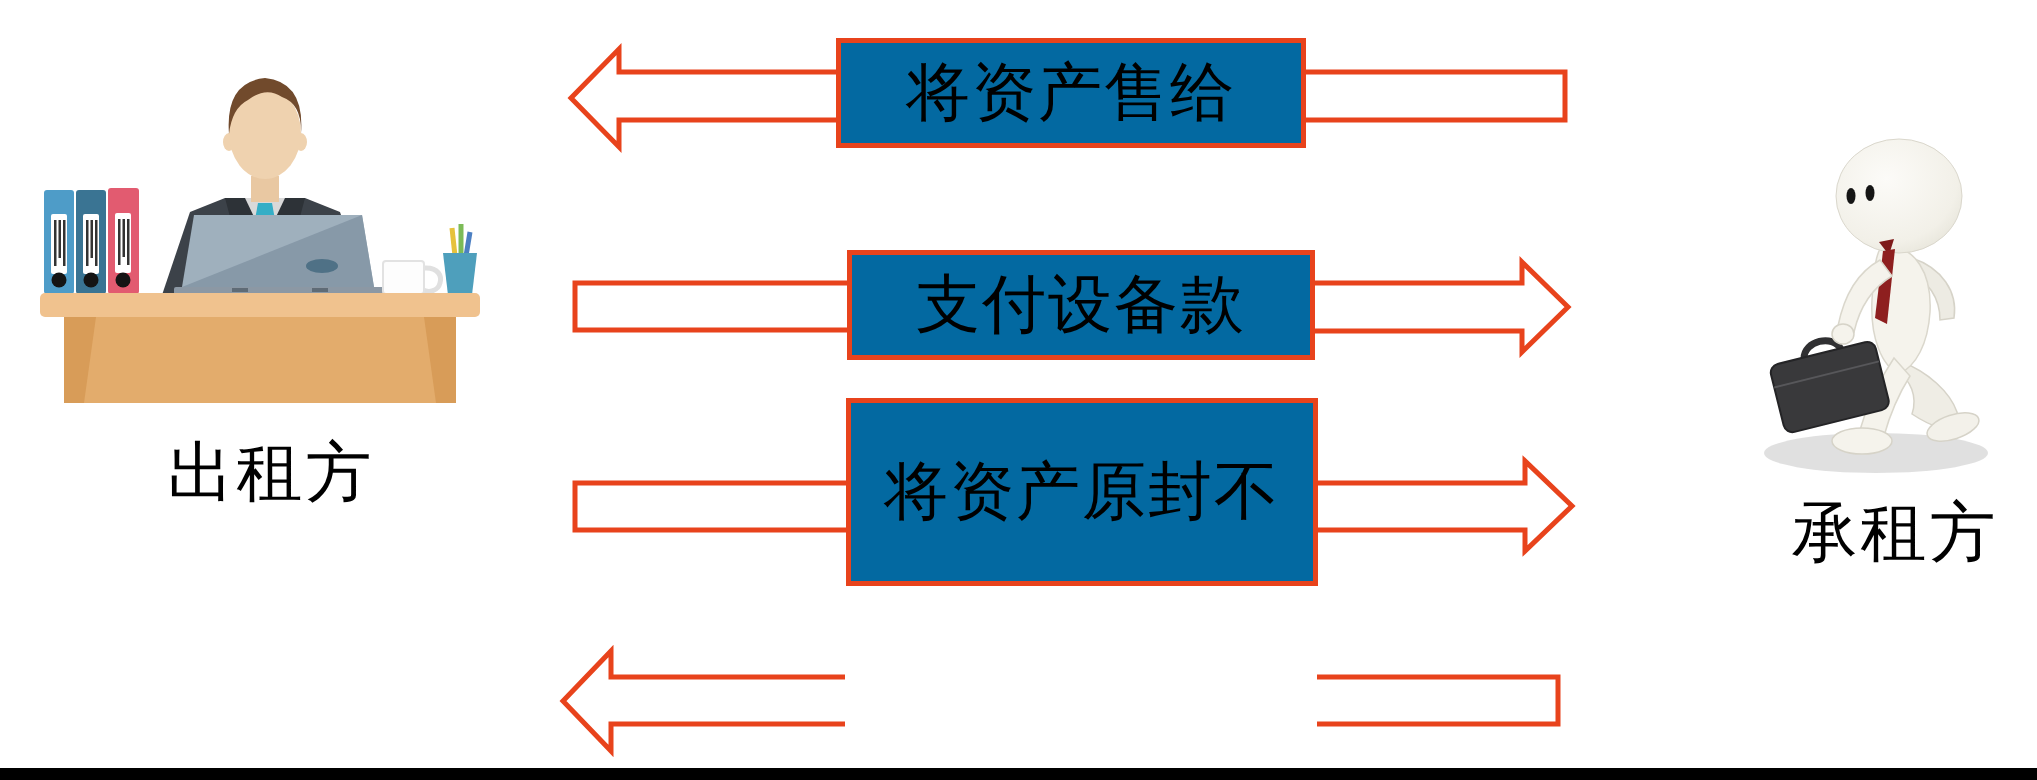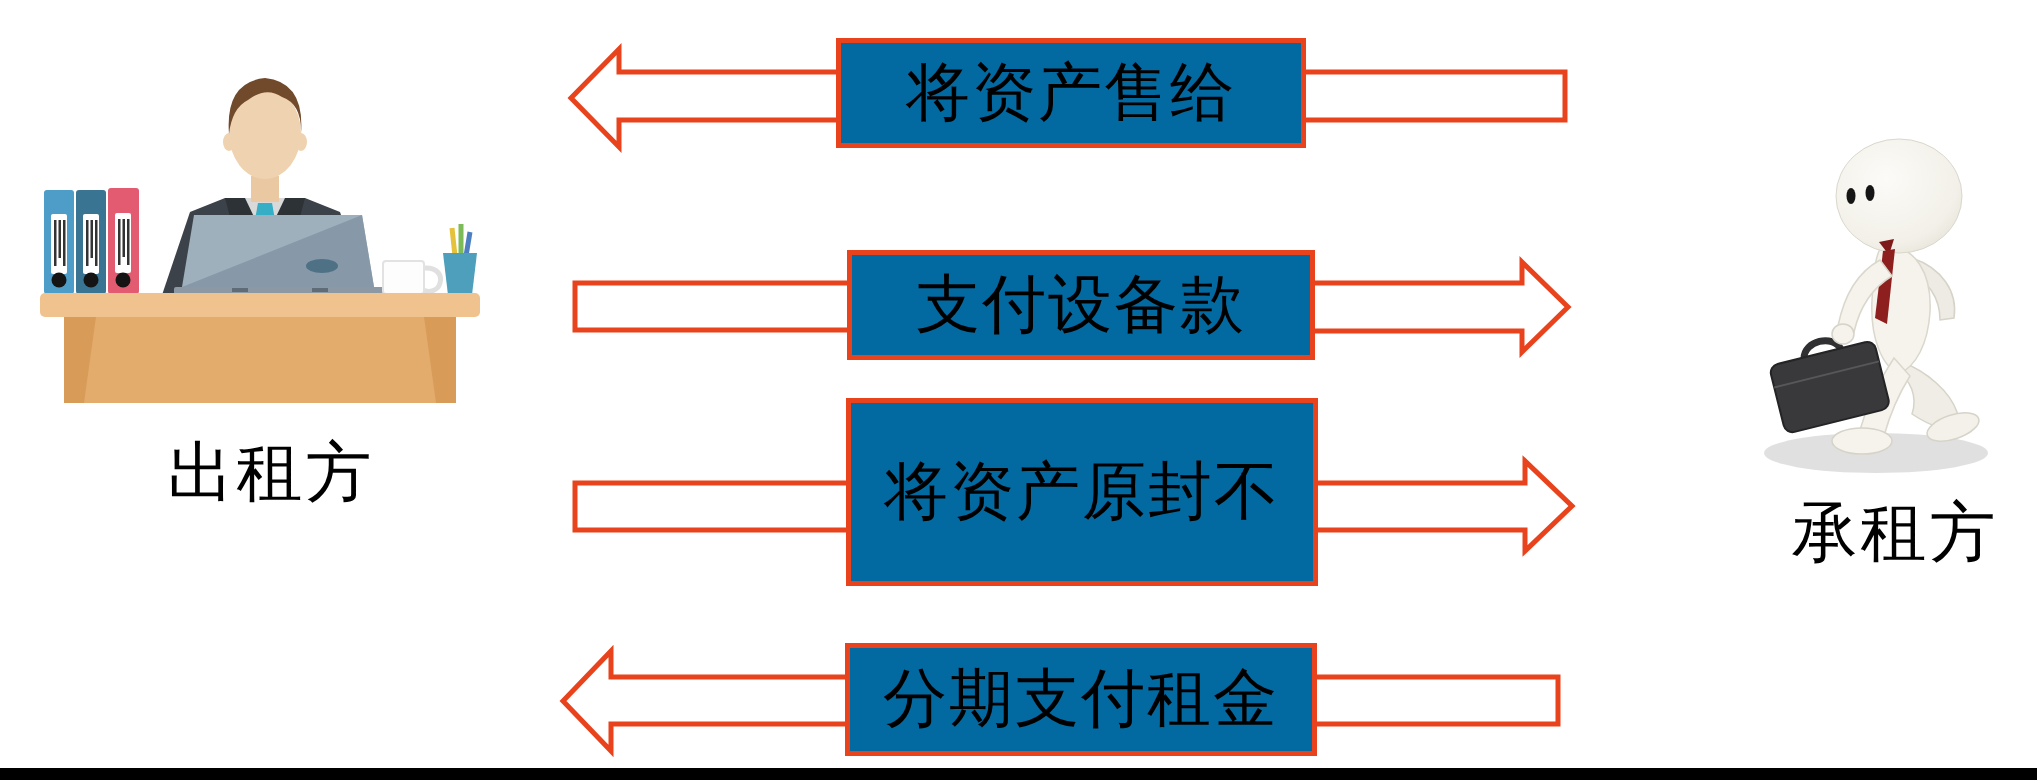--- a/index.html
+++ b/index.html
@@ -155,22 +155,18 @@
 
   <div class="flow-box" style="left:847px; top:250px; width:468px; height:110px;">
     <span class="flow-line">支付设备款</span>
 
   </div>
 
   <div class="flow-box" style="left:846px; top:398px; width:472px; height:188px;">
     <span class="flow-line">将资产原封不</span>
   </div>
 
-  <div class="flow-box" style="left:845px; top:643px; width:472px; height:113px;">
-    <span class="flow-line">分期支付租金</span>
-
-  </div>
 
   <div class="party-label" style="left:101px; top:438px;">出租方</div>
   <div class="party-label" style="left:1725px; top:498px;">承租方</div>
 
   <div class="bottom-bar"></div>
 </div>
 
 </body></html>

